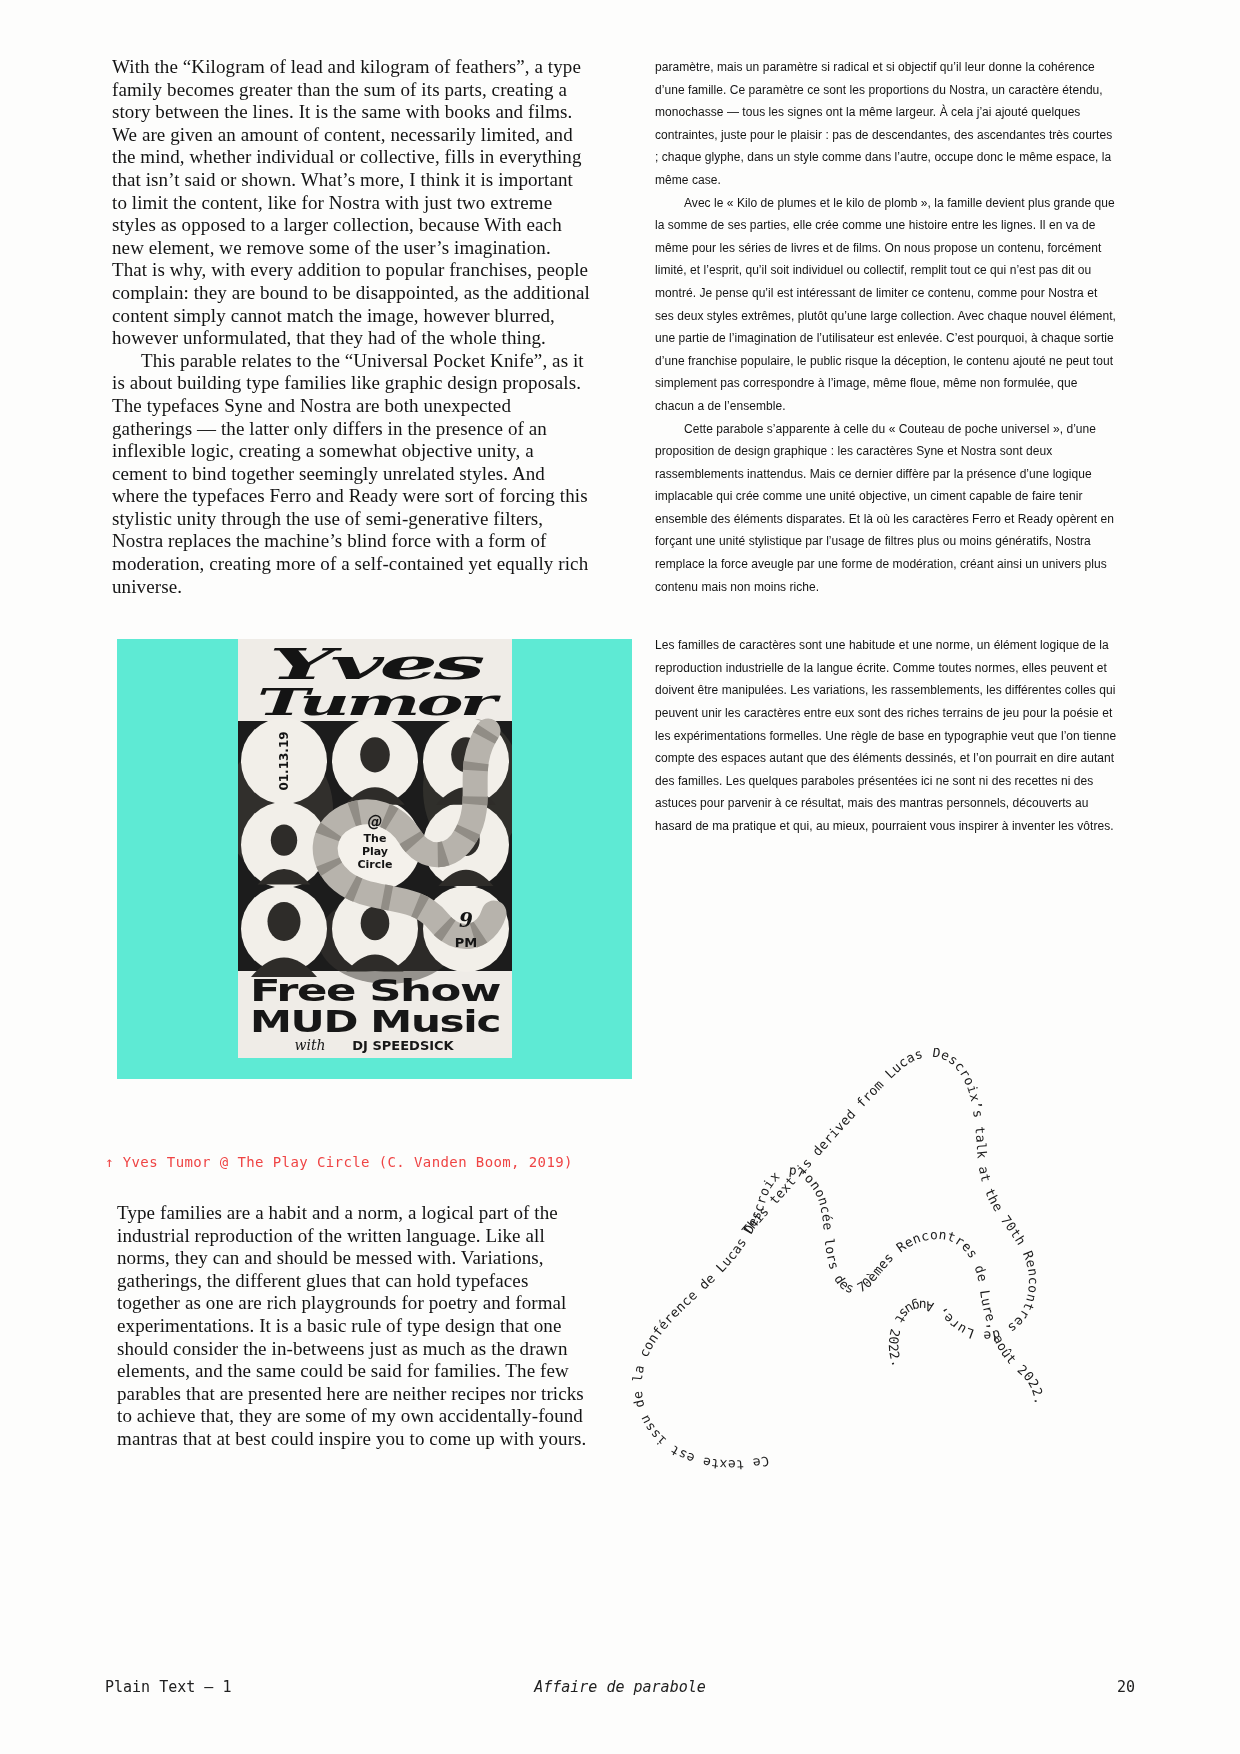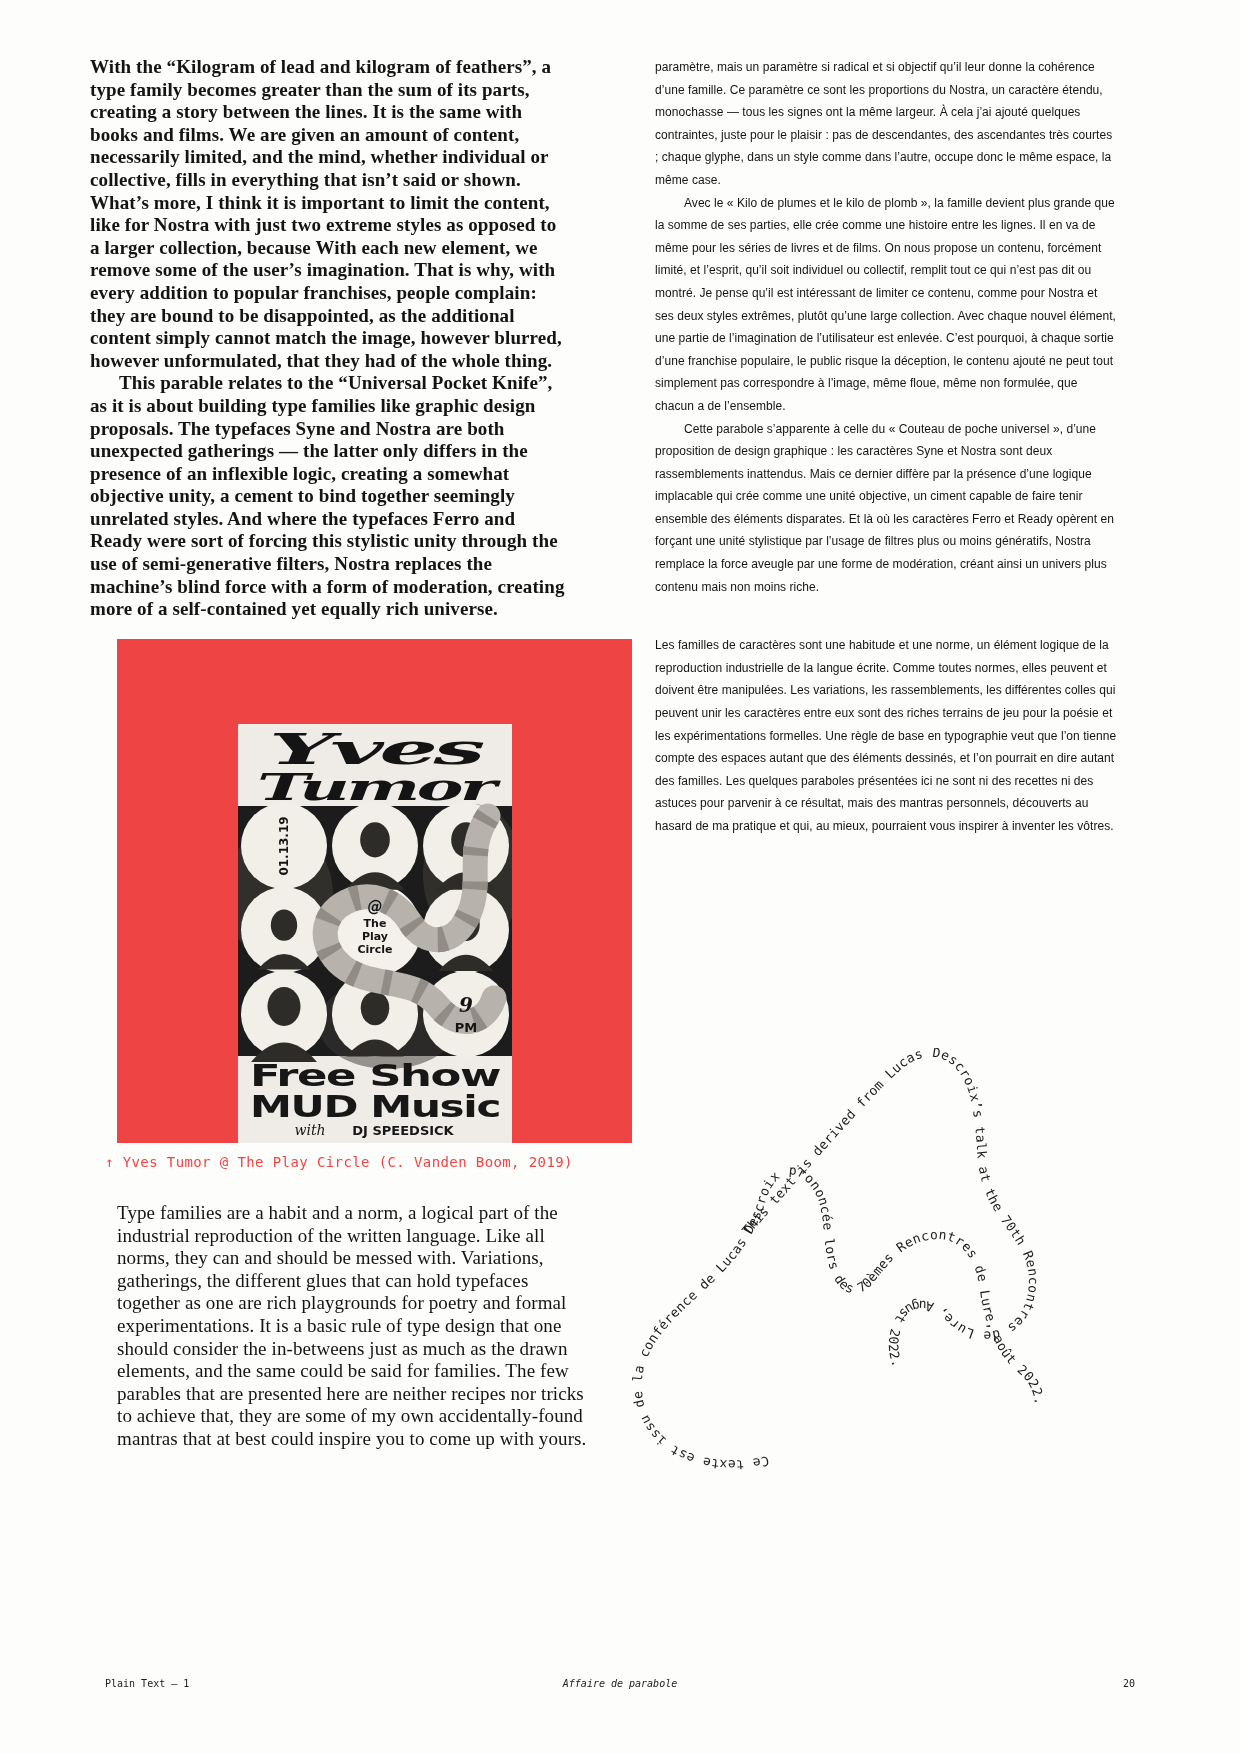--- a/index.html
+++ b/index.html
@@ -16,40 +16,40 @@
     font-size:19px;line-height:22.6px;letter-spacing:.1px;
     text-align:left;hyphens:auto;
   }
   .fr{
     font-family:"Liberation Sans",sans-serif;
     font-size:12px;line-height:22.6px;letter-spacing:.05px;
     text-align:left;hyphens:auto;
   }
   .indent{text-indent:29px;}
   .gap-top{margin-top:36px;}
-  .col-en-top{position:absolute;left:90px;top:56px;width:478px;font-weight:bold;}
+  .col-en-top{position:absolute;left:112px;top:56px;width:478px;}
   .col-en-bottom{position:absolute;left:117px;top:1202px;width:478px;}
   .col-fr{position:absolute;left:655px;top:56px;width:462px;}
   .poster-frame{
-    position:absolute;left:117px;top:639px;width:515px;height:504px;
-    background:#ef4444;display:flex;align-items:flex-end;justify-content:center;
+    position:absolute;left:117px;top:639px;width:515px;height:440px;
+    background:#5eead4;display:flex;align-items:flex-start;justify-content:center;
   }
   .caption{
     position:absolute;left:105px;top:1154px;width:520px;
     font-family:"DejaVu Sans Mono",monospace;
     font-size:14px;letter-spacing:.4px;color:#ef4444;
   }
   .scribble{position:absolute;left:600px;top:1048px;}
   .scribble text{
     font-family:"DejaVu Sans Mono",monospace;
     font-size:13px;fill:#1c1c1c;letter-spacing:.3px;
   }
   .footer{
     position:absolute;left:105px;top:1678px;width:1030px;
-    font-family:"DejaVu Sans Mono",monospace;font-size:10px;color:#202020;
+    font-family:"DejaVu Sans Mono",monospace;font-size:15px;color:#202020;
     display:flex;align-items:baseline;
   }
   .footer .f-left{flex:1;text-align:left;}
   .footer .f-center{flex:1;text-align:center;font-style:italic;}
   .footer .f-right{flex:1;text-align:right;}
 </style>
 </head>
 <body>
 
 <div class="page">

